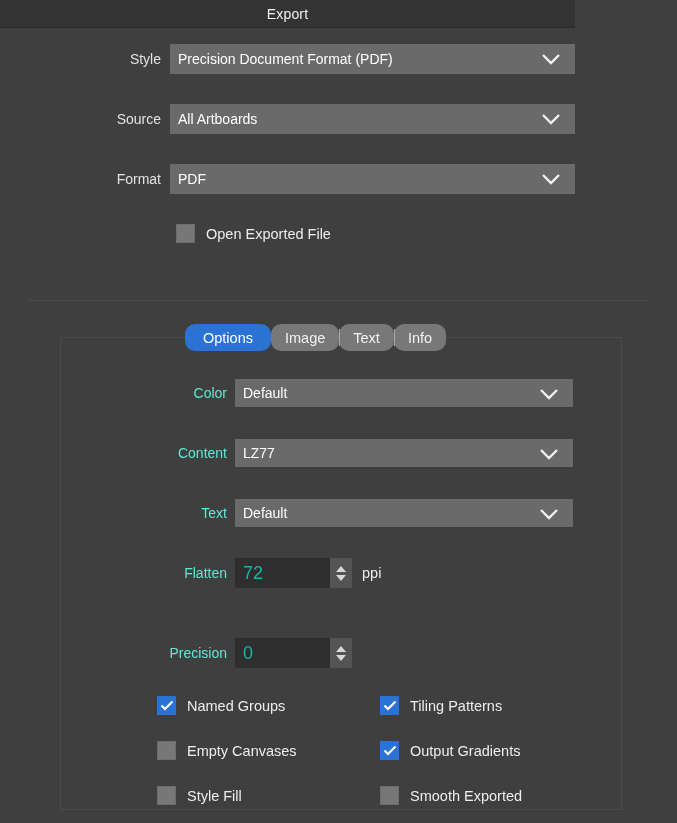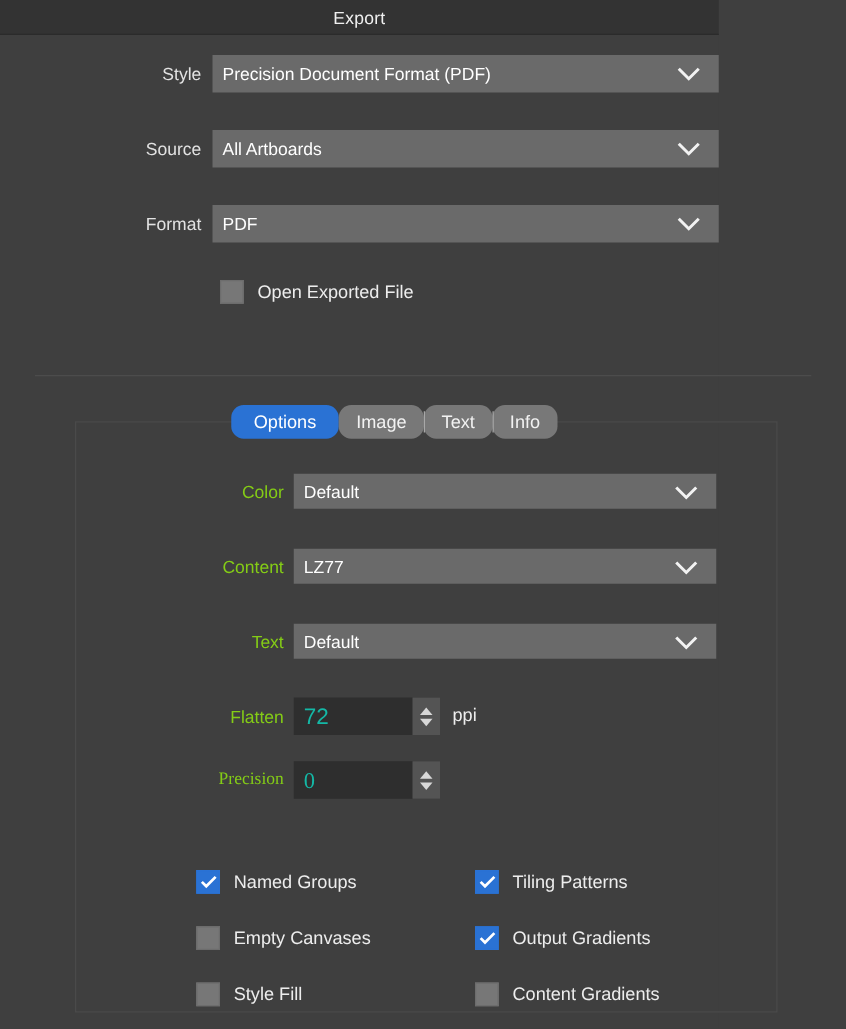--- a/index.html
+++ b/index.html
@@ -85,21 +85,21 @@
   .groupbox{
     position:absolute;left:60px;top:337px;width:562px;height:473px;
     border:1px solid #4a4a4a;box-sizing:border-box;
   }
 
   
   .inner{position:absolute;left:60px;top:337px;width:562px;}
   .irow{display:flex;align-items:center;height:28px;}
   .irow .lbl{
     width:175px;text-align:right;padding-right:8px;
-    font-size:14px;color:#84cc16;box-sizing:border-box;flex:0 0 175px;
+    font-size:14px;color:#5eead4;box-sizing:border-box;flex:0 0 175px;
   }
   .irow .combo{width:338px;height:28px;}
 
   
   .spin{
     position:relative;width:117px;height:30px;background:#2e2e2e;
     display:flex;align-items:center;box-sizing:border-box;
   }
   .spin .sval{font-size:18px;color:#14b8a6;padding-left:8px;}
   .spinbtns{
@@ -234,21 +234,21 @@
       <div class="spin">
         <span class="sval">72</span>
         <span class="spinbtns">
           <span class="ar up"></span>
           <span class="ar dn"></span>
         </span>
       </div>
       <span class="unit">ppi</span>
     </div>
 
-    <div class="irow" style="margin-top:23px;font-family:Liberation Serif, serif;">
+    <div class="irow" style="margin-top:52px;">
       <div class="lbl">Precision</div>
       <div class="spin">
         <span class="sval">0</span>
         <span class="spinbtns">
           <span class="ar up"></span>
           <span class="ar dn"></span>
         </span>
       </div>
     </div>
   </div>
@@ -295,18 +295,18 @@
       <span class="cbcol-left cbrow">
         <span class="cb">
           
         </span>
         <span class="cbl">Style Fill</span>
       </span>
       <span class="cbcol-right cbrow">
         <span class="cb">
           
         </span>
-        <span class="cbl">Content Gradients</span>
+        <span class="cbl">Smooth Exported</span>
       </span>
     </div>
   </div>
 
 </div>
 
 </body></html>

